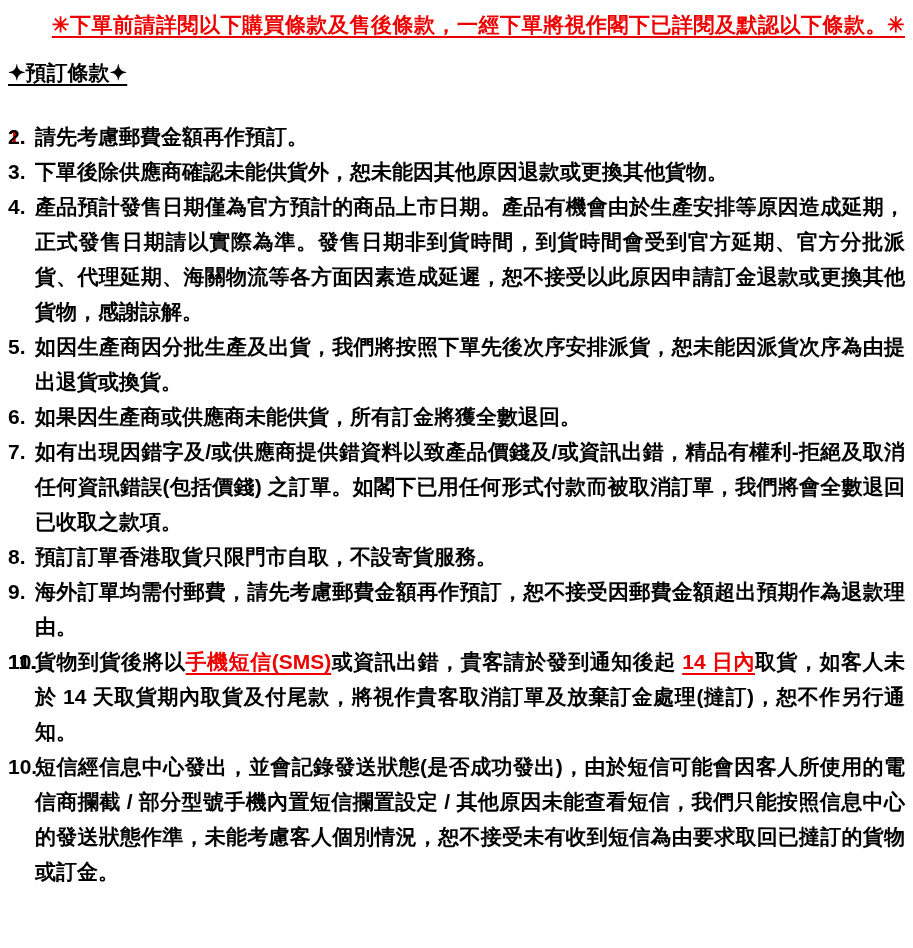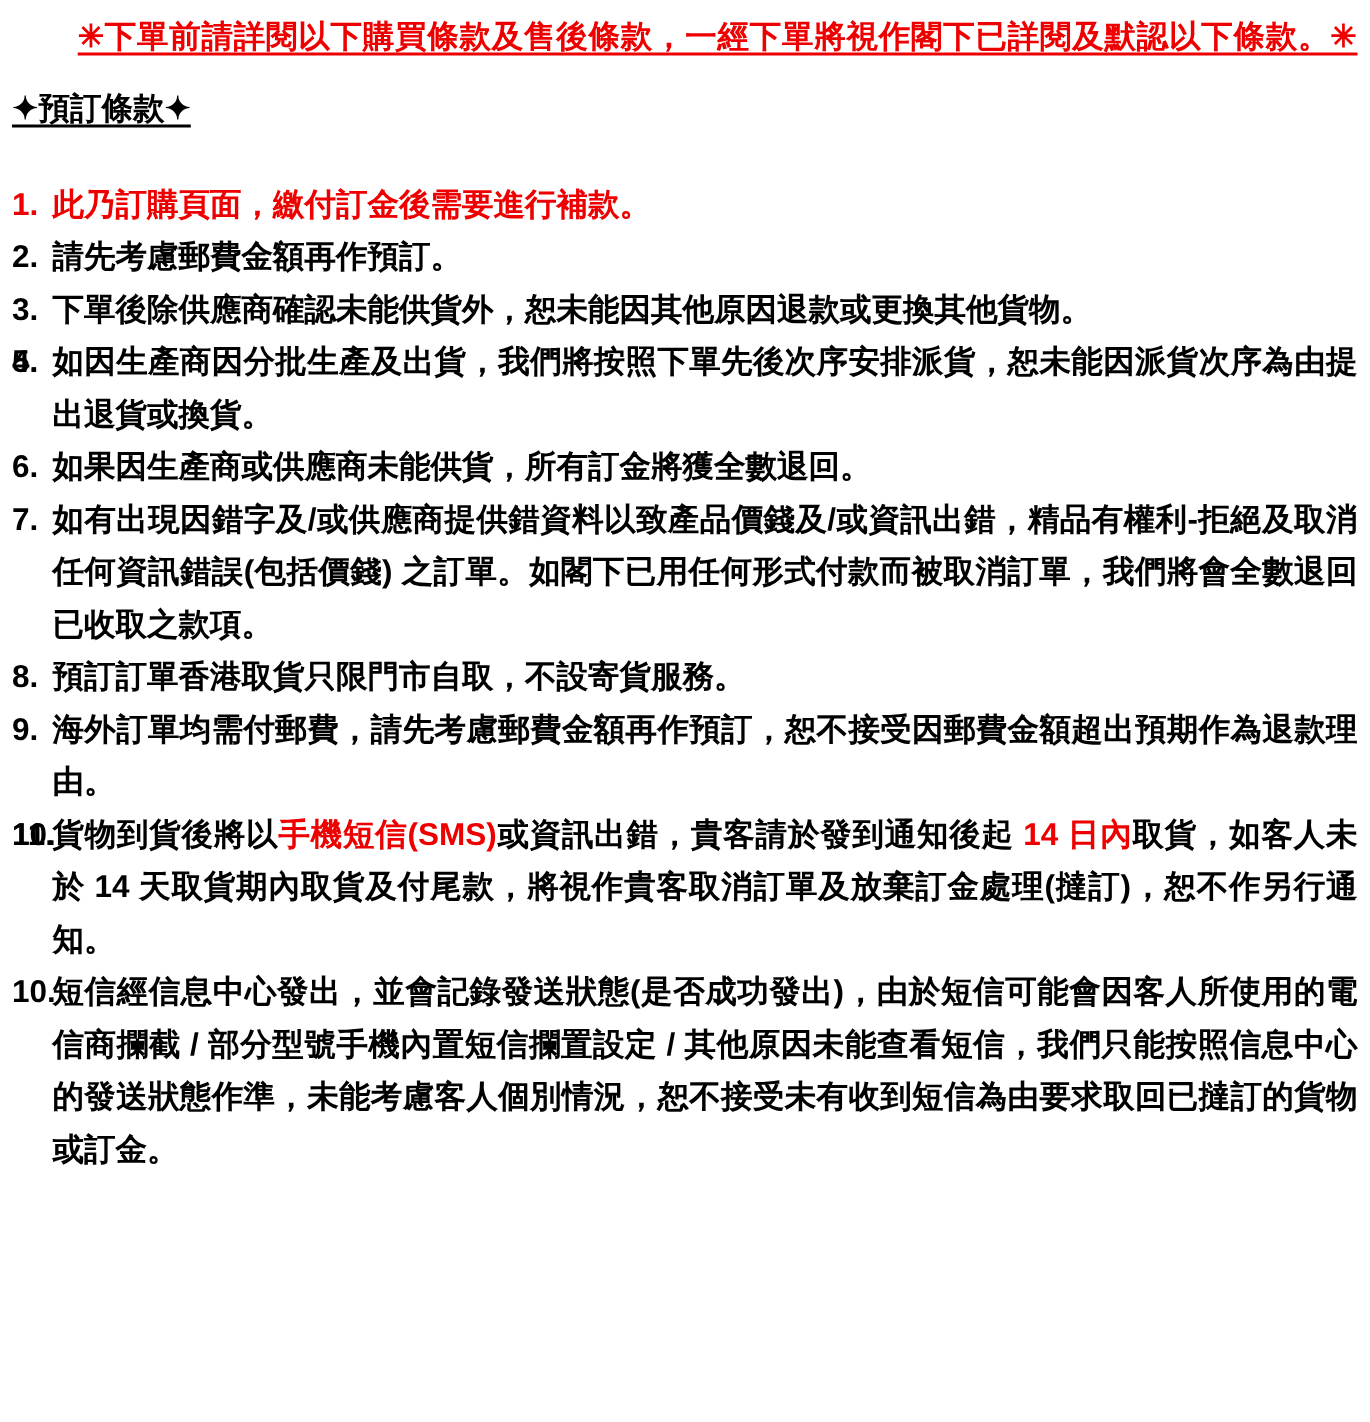--- a/index.html
+++ b/index.html
@@ -42,37 +42,38 @@
   }
   .term .num {
     position: absolute;
     left: 0;
     top: 0;
     white-space: nowrap;
   }
   .term.red, .term.red .num { color: var(--accent-red, #ee0000); }
   .seg-red-underline {
     color: var(--accent-red, #ee0000);
+    text-decoration: underline;
     text-underline-offset: 4px;
   }
 </style>
 </head>
 <body>
 
 <div class="notice">✳下單前請詳閱以下購買條款及售後條款，一經下單將視作閣下已詳閱及默認以下條款。✳</div>
 
 <div>
   <span class="section-title">✦預訂條款✦</span>
 </div>
 
 <div class="terms">
-    <div class="term red"><span class="num">1.</span><span>此乃訂購頁面，繳付訂金後需要進行補款。</span></div>
+    <div class="term red"><span class="num">1.</span></div>
     <div class="term"><span class="num">2.</span><span>請先考慮郵費金額再作預訂。</span></div>
     <div class="term"><span class="num">3.</span><span>下單後除供應商確認未能供貨外，恕未能因其他原因退款或更換其他貨物。</span></div>
-    <div class="term"><span class="num">4.</span></div>
+    <div class="term"><span class="num">4.</span><span>產品預計發售日期僅為官方預計的商品上市日期。產品有機會由於生產安排等原因造成延期，正式發售日期請以實際為準。發售日期非到貨時間，到貨時間會受到官方延期、官方分批派貨、代理延期、海關物流等各方面因素造成延遲，恕不接受以此原因申請訂金退款或更換其他貨物，感謝諒解。</span></div>
     <div class="term"><span class="num">5.</span><span>如因生產商因分批生產及出貨，我們將按照下單先後次序安排派貨，恕未能因派貨次序為由提出退貨或換貨。</span></div>
     <div class="term"><span class="num">6.</span><span>如果因生產商或供應商未能供貨，所有訂金將獲全數退回。</span></div>
     <div class="term"><span class="num">7.</span><span>如有出現因錯字及/或供應商提供錯資料以致產品價錢及/或資訊出錯，精品有權利-拒絕及取消任何資訊錯誤(包括價錢) 之訂單。如閣下已用任何形式付款而被取消訂單，我們將會全數退回已收取之款項。</span></div>
     <div class="term"><span class="num">8.</span><span>預訂訂單香港取貨只限門市自取，不設寄貨服務。</span></div>
     <div class="term"><span class="num">9.</span><span>海外訂單均需付郵費，請先考慮郵費金額再作預訂，恕不接受因郵費金額超出預期作為退款理由。</span></div>
     <div class="term"><span class="num">10.</span></div>
     <div class="term"><span class="num">11.</span><span>貨物到貨後將以</span><span class="seg-red-underline">手機短信(SMS)</span><span>或資訊出錯，貴客請於發到通知後起 </span><span class="seg-red-underline">14 日內</span><span>取貨，如客人未於 14 天取貨期內取貨及付尾款，將視作貴客取消訂單及放棄訂金處理(撻訂)，恕不作另行通知。</span></div>
     <div class="term"><span class="num">10.</span><span>短信經信息中心發出，並會記錄發送狀態(是否成功發出)，由於短信可能會因客人所使用的電信商攔截 / 部分型號手機內置短信攔置設定 / 其他原因未能查看短信，我們只能按照信息中心的發送狀態作準，未能考慮客人個別情況，恕不接受未有收到短信為由要求取回已撻訂的貨物或訂金。</span></div>
   </div>
 

